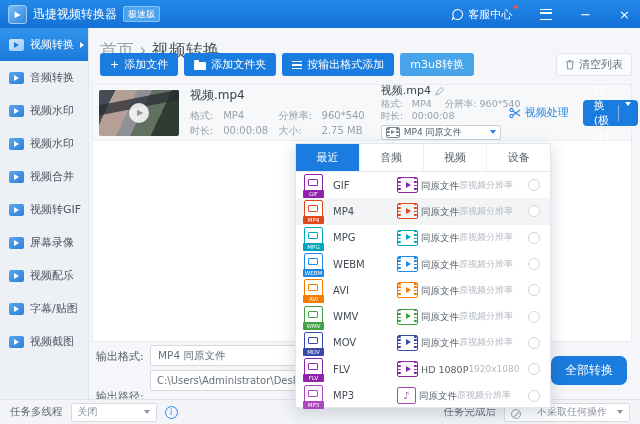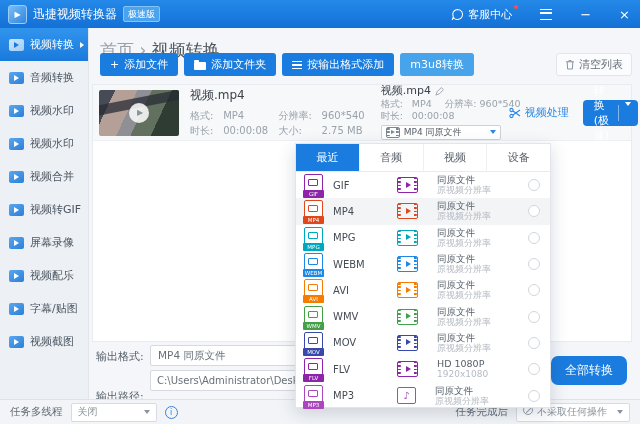--- a/index.html
+++ b/index.html
@@ -80,21 +80,21 @@
   
   .panel{position:absolute;left:295px;top:143px;width:256px;height:265px;background:#fff;border:1px solid #e2e5ea;
          box-shadow:0 5px 16px rgba(30,50,80,.18);z-index:30;box-sizing:border-box}
   .tabs{display:flex;height:27px;border-bottom:1px solid #e8eaee}
   .tab{flex:1;display:flex;align-items:center;justify-content:center;font-size:11px;color:#555e68;border-right:1px solid #eef0f3;cursor:default}
   .tab:last-child{border-right:none}
   .tab.active{background:#1b7cdf;color:#fff}
   .prow{display:flex;align-items:center;height:26.3px;padding:0 10px 0 8px;cursor:default}
   .prow.hl{background:#f3f4f6}
   .pname{width:64px;margin-left:10px;font-size:10px;color:#454c55}
-  .ptxt{margin-left:19px;display:flex;flex-direction:column;justify-content:flex-end}
+  .ptxt{margin-left:3px;display:flex;flex-direction:row;justify-content:flex-end}
   .pt1{font-size:9.5px;color:#555e68;line-height:11px}
   .pt2{font-size:9px;color:#b5bbc3;line-height:11px}
   .radio{margin-left:auto;flex:none;width:10px;height:10px;border:1px solid #d3d7dc;border-radius:50%;background:#fff}
   
   .out-label{position:absolute;font-size:11px;color:#555e68;z-index:4}
   .out-select{position:absolute;left:150px;top:345px;width:162px;height:21px;border:1px solid #d6dae0;background:#fff;border-radius:2px;
               display:flex;align-items:center;padding:0 7px;gap:6px;color:#67707a;font-size:10.5px;box-sizing:border-box;z-index:4}
   .out-input{position:absolute;left:150px;top:370px;width:332px;height:21px;border:1px solid #d6dae0;background:#fff;border-radius:2px;
              font-size:10px;color:#67707a;padding:0 6px;line-height:19px;white-space:nowrap;overflow:hidden;box-sizing:border-box;z-index:4}
   .convert-all{position:absolute;left:551px;top:356px;width:76px;height:29px;background:#1b7cdf;color:#fff;border-radius:7px;
@@ -415,20 +415,20 @@
 <div class="bottombar">
   <span>任务多线程</span>
   <div class="bselect" style="width:72px">
     <span>关闭</span>
     <span class="caret" style="margin-left:auto"></span>
   </div>
   <span class="info">i</span>
   <div class="bar-right">
     <span>任务完成后</span>
     <div class="bselect">
-      <span style="display:flex;align-items:flex-start;gap:4px">
+      <span style="display:flex;align-items:flex-end;gap:16px">
         <span class="noop"></span>
         <span>不采取任何操作</span>
       </span>
       <span class="caret"></span>
     </div>
   </div>
 </div>
 
 </body></html>

